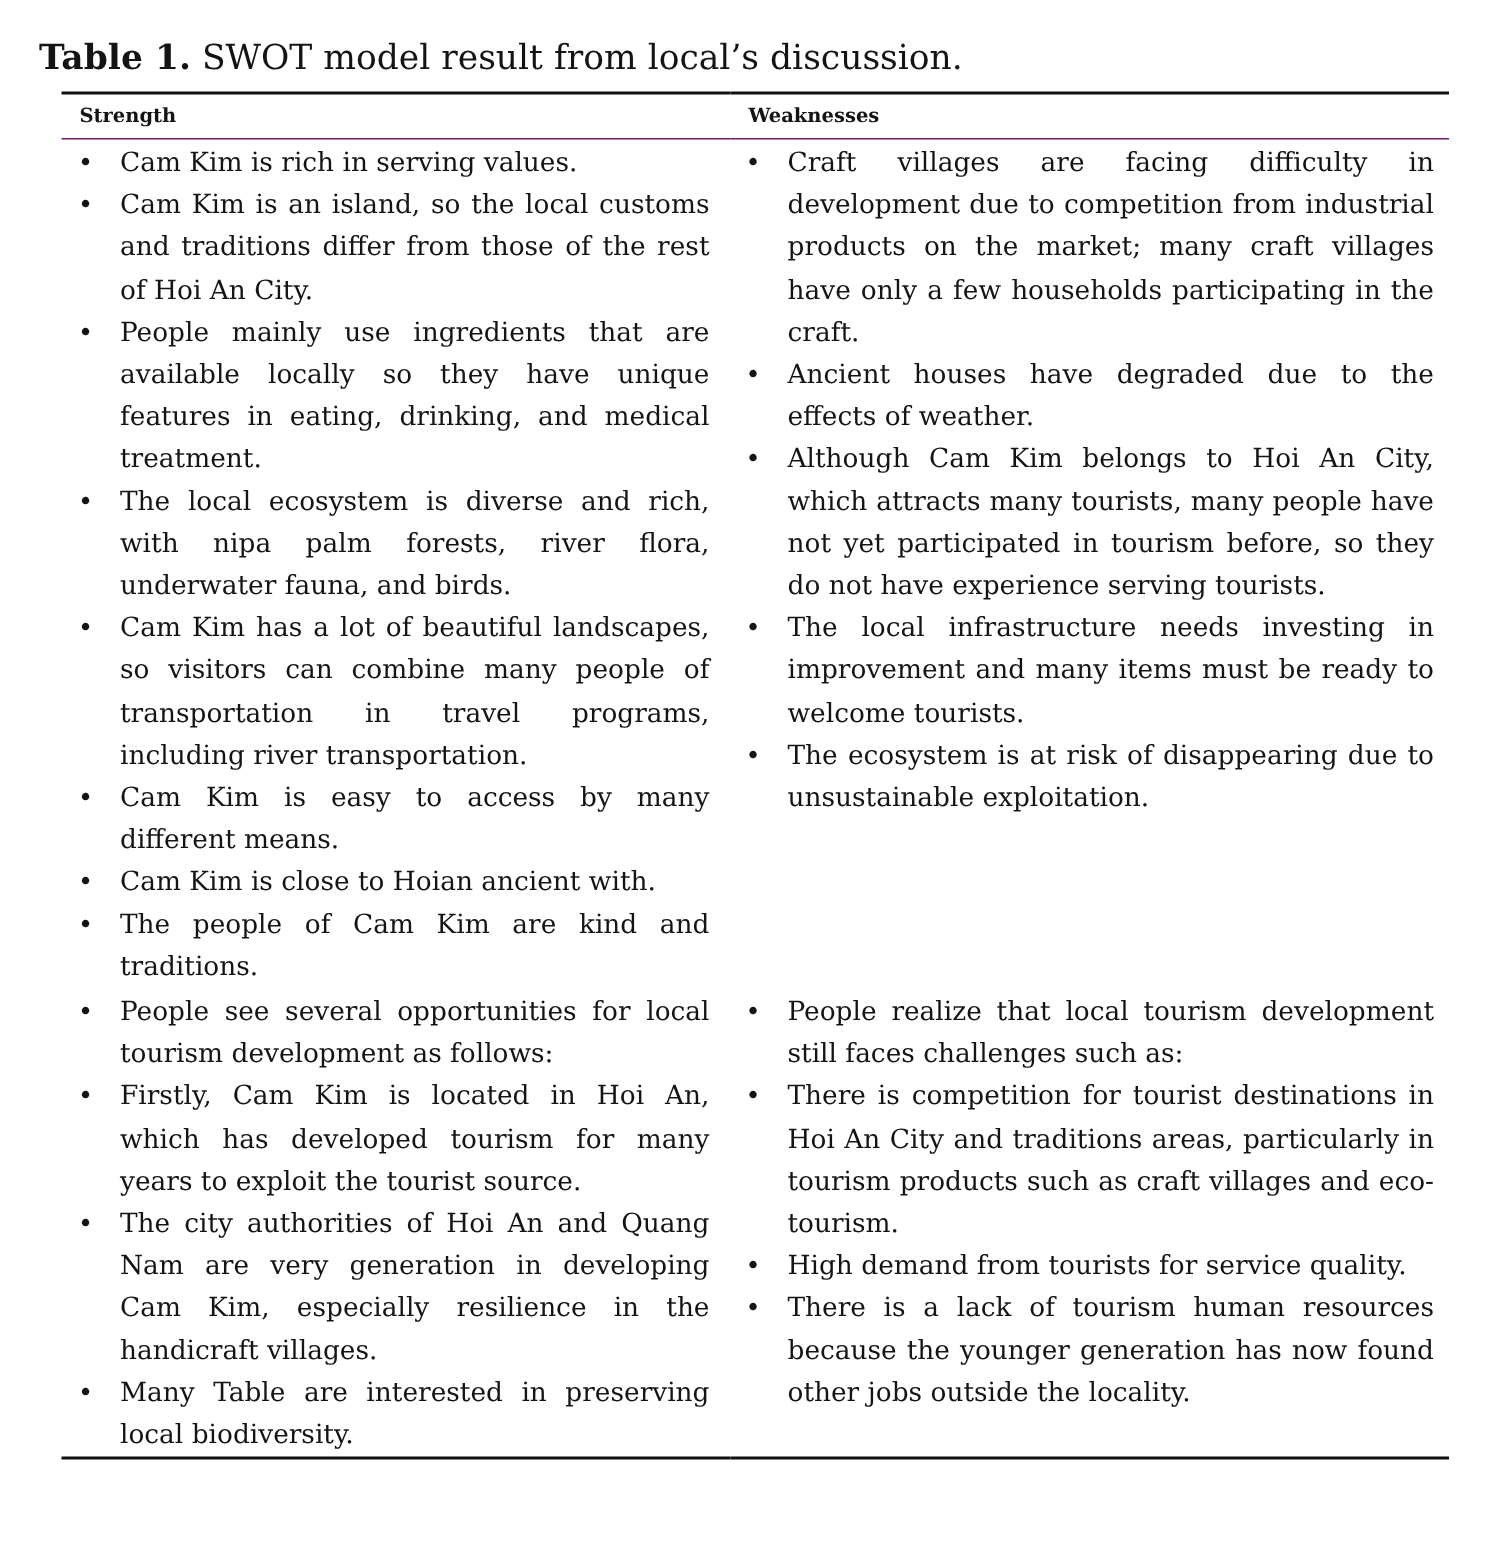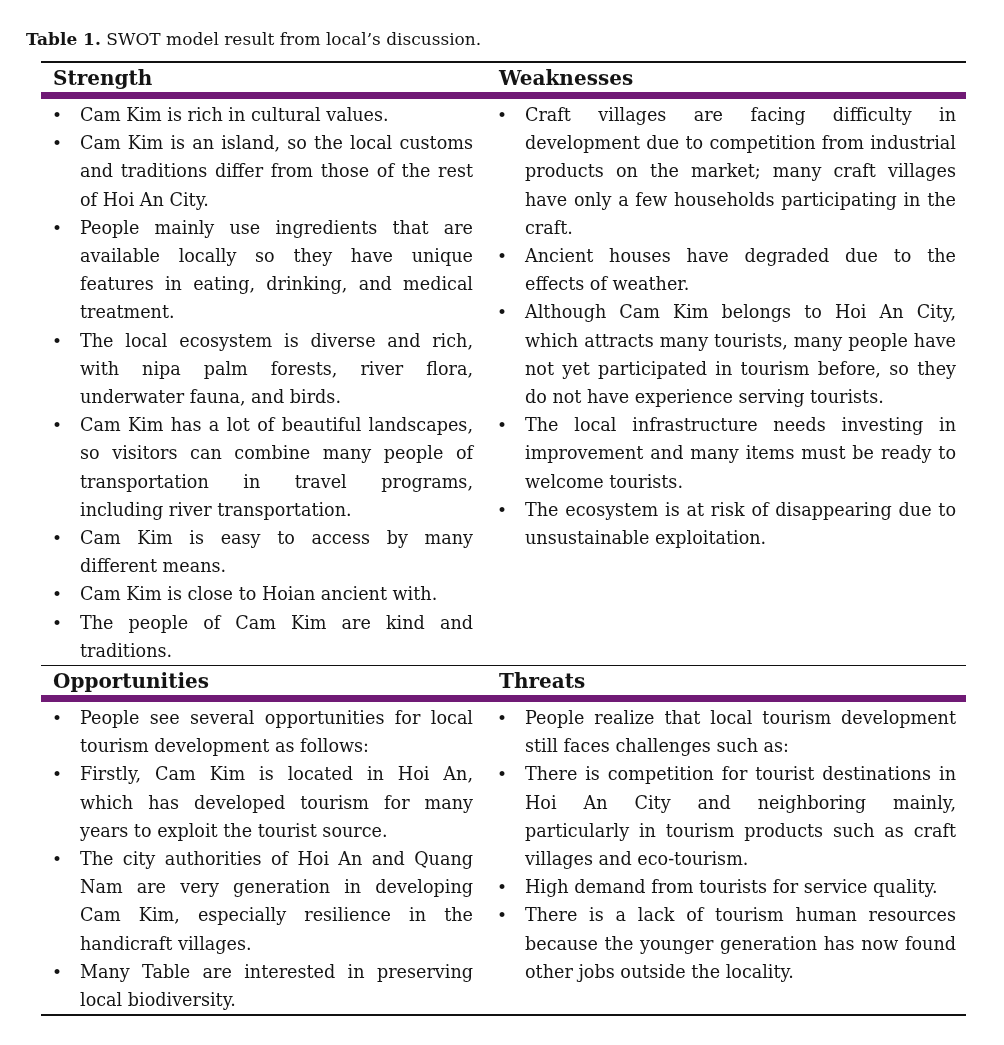--- a/index.html
+++ b/index.html
@@ -12,46 +12,46 @@
       height: 1045px;
       position: relative;
       overflow: hidden;
       font-family: "DejaVu Serif", "Liberation Serif", serif;
       color: #141414;
     }
     .caption {
       position: absolute;
       left: 26px;
       top: 27px;
-      font-size: 17px;
+      font-size: 23px;
       line-height: 24px;
       white-space: nowrap;
     }
     .caption .label {
       font-weight: bold;
     }
     .swot-table {
       position: absolute;
       left: 41px;
       top: 61px;
       width: 925px;
       border-collapse: collapse;
       table-layout: fixed;
     }
     .swot-table col.c1 { width: 446px; }
     .swot-table col.c2 { width: 479px; }
     .swot-table th {
       text-align: left;
       font-weight: bold;
-      font-size: 20px;
+      font-size: 13px;
       line-height: 28px;
       padding: 1px 0 0 12px;
       height: 28px;
       vertical-align: middle;
-      border-bottom: 7px solid #701a75;
+      border-bottom: 1px solid #701a75;
     }
     .swot-table tr.top-head th {
       border-top: 2px solid #111;
     }
     .swot-table tr.mid-head th {
       border-top: 1px solid #111;
     }
     .swot-table td {
       vertical-align: top;
       padding: 0;
@@ -101,56 +101,52 @@
       <col class="c2">
     </colgroup>
   <tbody>
       <tr class="top-head">
     <th>Strength</th>
     <th>Weaknesses</th>
   </tr>
   <tr class="top-body">
     <td class="left">
       <ul class="swot-list">
-            <li><span class="bullet">•</span><span>Cam Kim is rich in cultural values.</span></li>
+            <li><span class="bullet">•</span><span>Cam Kim is rich in serving values.</span></li>
             <li><span class="bullet">•</span><span>Cam Kim is an island, so the local customs and traditions differ from those of the rest of Hoi An City.</span></li>
             <li><span class="bullet">•</span><span>People mainly use ingredients that are available locally so they have unique features in eating, drinking, and medical treatment.</span></li>
             <li><span class="bullet">•</span><span>The local ecosystem is diverse and rich, with nipa palm forests, river flora, underwater fauna, and birds.</span></li>
             <li><span class="bullet">•</span><span>Cam Kim has a lot of beautiful landscapes, so visitors can combine many people of transportation in travel programs, including river transportation.</span></li>
             <li><span class="bullet">•</span><span>Cam Kim is easy to access by many different means.</span></li>
             <li><span class="bullet">•</span><span>Cam Kim is close to Hoian ancient with.</span></li>
             <li><span class="bullet">•</span><span>The people of Cam Kim are kind and traditions.</span></li>
           </ul>
     </td>
     <td class="right">
       <ul class="swot-list">
             <li><span class="bullet">•</span><span>Craft villages are facing difficulty in development due to competition from industrial products on the market; many craft villages have only a few households participating in the craft.</span></li>
             <li><span class="bullet">•</span><span>Ancient houses have degraded due to the effects of weather.</span></li>
             <li><span class="bullet">•</span><span>Although Cam Kim belongs to Hoi An City, which attracts many tourists, many people have not yet participated in tourism before, so they do not have experience serving tourists.</span></li>
             <li><span class="bullet">•</span><span>The local infrastructure needs investing in improvement and many items must be ready to welcome tourists.</span></li>
             <li><span class="bullet">•</span><span>The ecosystem is at risk of disappearing due to unsustainable exploitation.</span></li>
           </ul>
     </td>
   </tr>
-  <tr class="mid-head">
-    <th>Opportunities</th>
-    <th>Threats</th>
-  </tr>
   <tr class="bottom-body last-body">
     <td class="left">
       <ul class="swot-list">
             <li><span class="bullet">•</span><span>People see several opportunities for local tourism development as follows:</span></li>
             <li><span class="bullet">•</span><span>Firstly, Cam Kim is located in Hoi An, which has developed tourism for many years to exploit the tourist source.</span></li>
             <li><span class="bullet">•</span><span>The city authorities of Hoi An and Quang Nam are very generation in developing Cam Kim, especially resilience in the handicraft villages.</span></li>
             <li><span class="bullet">•</span><span>Many Table are interested in preserving local biodiversity.</span></li>
           </ul>
     </td>
     <td class="right">
       <ul class="swot-list">
             <li><span class="bullet">•</span><span>People realize that local tourism development still faces challenges such as:</span></li>
-            <li><span class="bullet">•</span><span>There is competition for tourist destinations in Hoi An City and neighboring mainly, particularly in tourism products such as craft villages and eco-tourism.</span></li>
+            <li><span class="bullet">•</span><span>There is competition for tourist destinations in Hoi An City and traditions areas, particularly in tourism products such as craft villages and eco-tourism.</span></li>
             <li><span class="bullet">•</span><span>High demand from tourists for service quality.</span></li>
             <li><span class="bullet">•</span><span>There is a lack of tourism human resources because the younger generation has now found other jobs outside the locality.</span></li>
           </ul>
     </td>
   </tr>
 </tbody>
   </table>
 
 </body></html>

